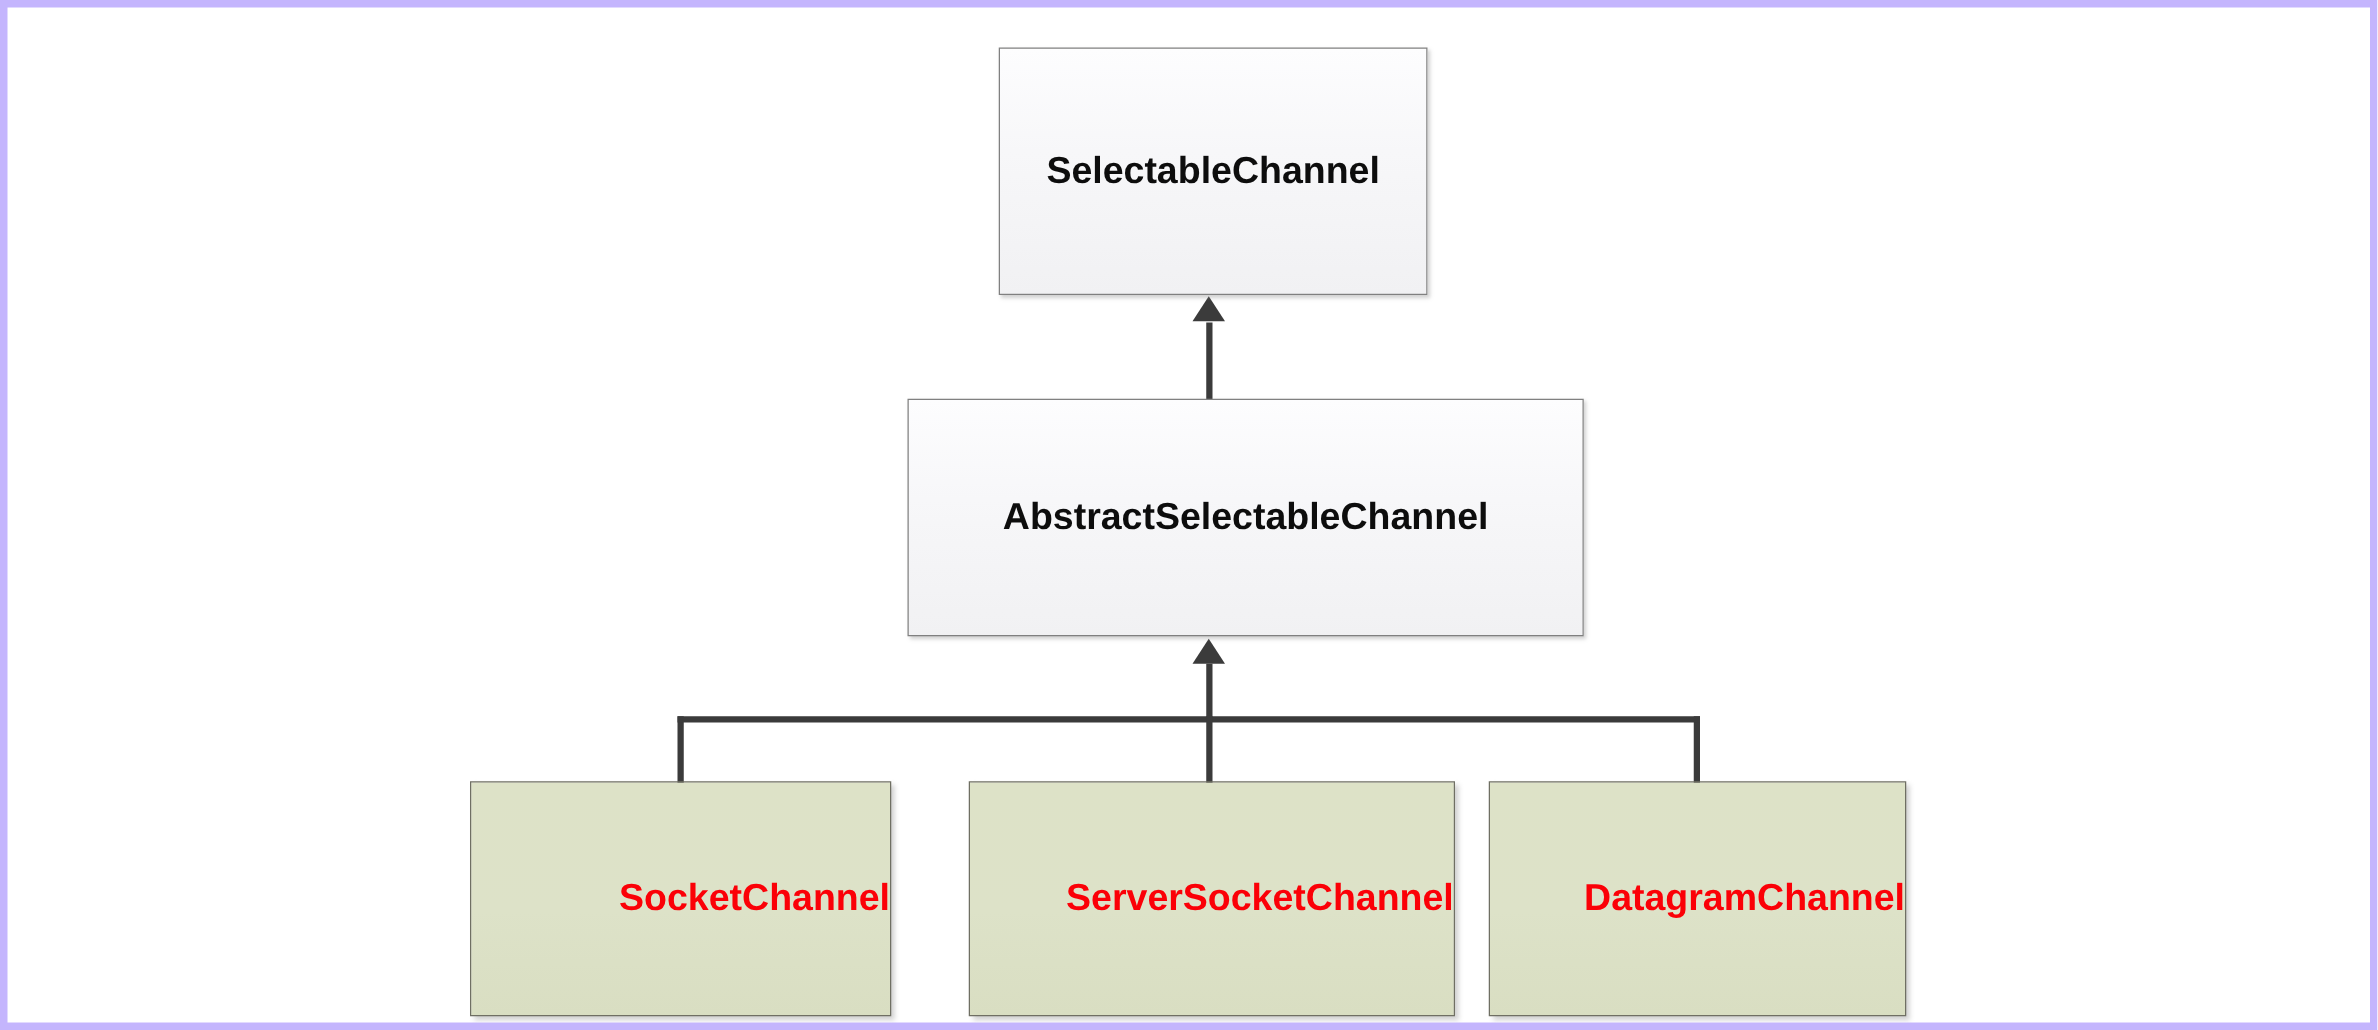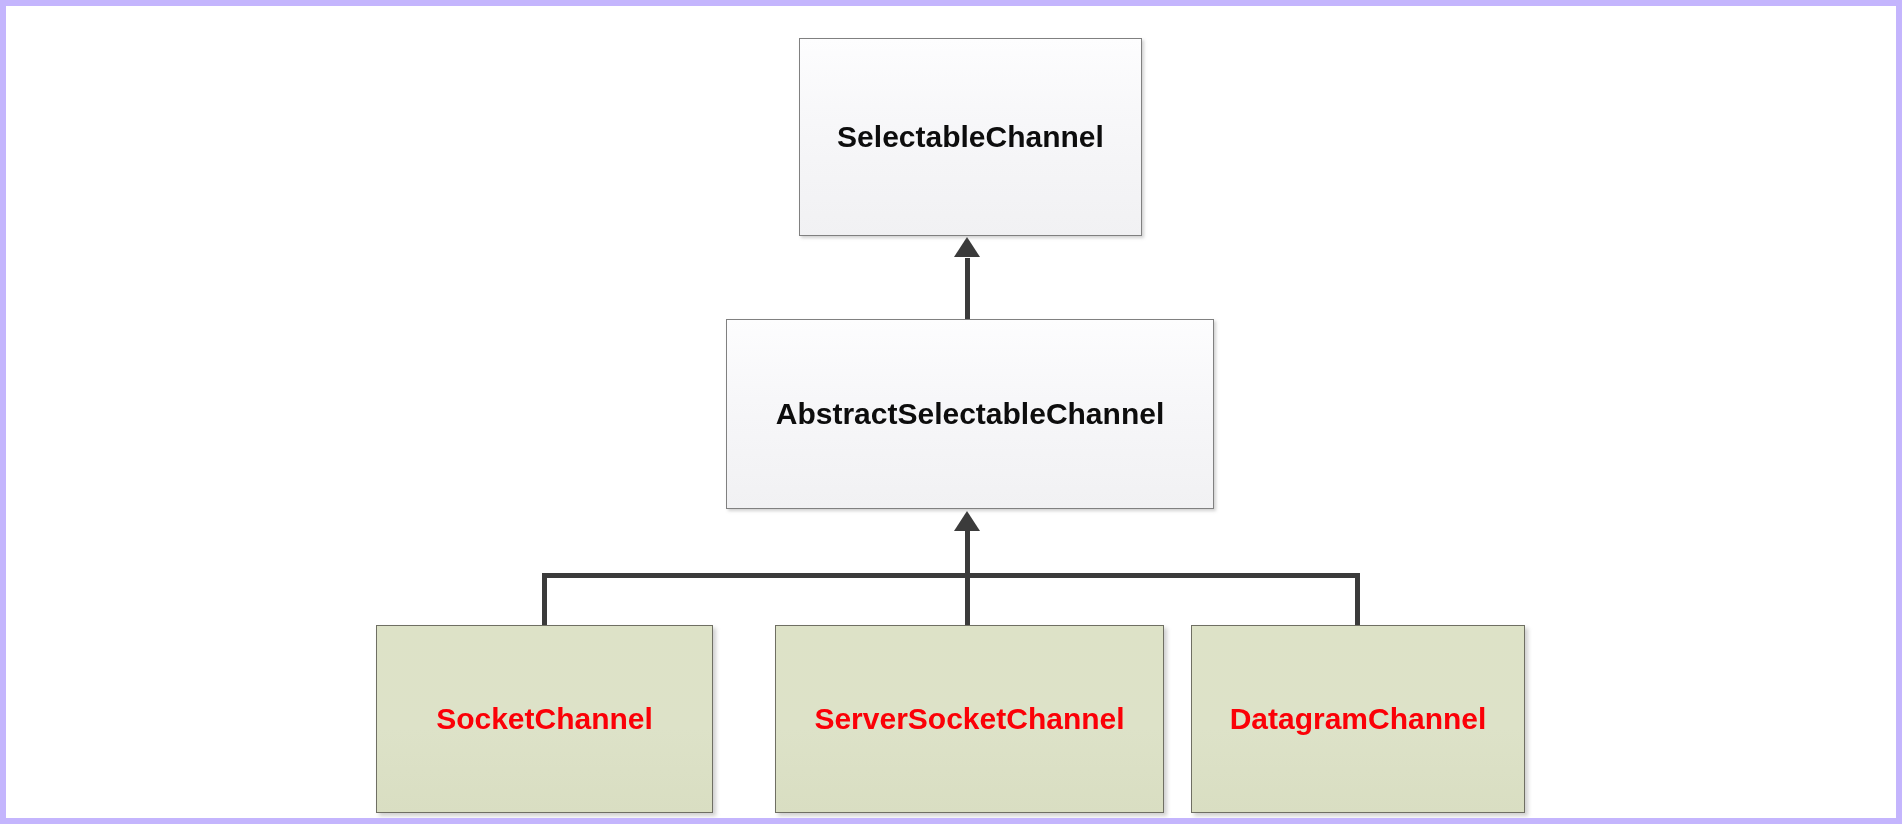--- a/index.html
+++ b/index.html
@@ -43,20 +43,21 @@
   .node.light .node-label {
     color: #0d0d0d;
     font-weight: bold;
   }
 
   
   .node.green {
     background: linear-gradient(180deg, #dde2c7 0%, #dde2c8 55%, #d9dec2 100%);
     border: 1px solid #6f6f63;
     box-shadow: 3px 3px 4px rgba(150,150,150,0.45);
+    justify-content: flex-end;
   }
   .node.green .node-label {
     color: #fb0007;
     font-weight: bold;
   }
 
   
   .conn {
     position: absolute;
     background: #3b3b3b;
@@ -85,21 +86,21 @@
   <div class="conn v" style="left:959px; top:525px; width:5px; height:45px;"></div>
   <div class="arrowhead" style="left:948px; top:505px;"></div>
 
   <div class="conn v" style="left:959px; top:252px; width:5px; height:62px;"></div>
   <div class="arrowhead" style="left:948px; top:231px;"></div>
 
   <div class="node light" style="left:793px; top:32px; width:343px; height:198px;">
     <span class="node-label" style="font-size:30px;">SelectableChannel</span>
   </div>
 
-  <div class="node light" style="left:720px; top:313px; width:488px; height:190px;">
+  <div class="node light" style="left:720px; top:313px; width:541px; height:190px;">
     <span class="node-label" style="font-size:30px;">AbstractSelectableChannel</span>
   </div>
 
   <div class="node green" style="left:370px; top:619px; width:337px; height:188px;">
     <span class="node-label" style="font-size:30px;">SocketChannel</span>
   </div>
 
   <div class="node green" style="left:769px; top:619px; width:389px; height:188px;">
     <span class="node-label" style="font-size:30px;">ServerSocketChannel</span>
   </div>

